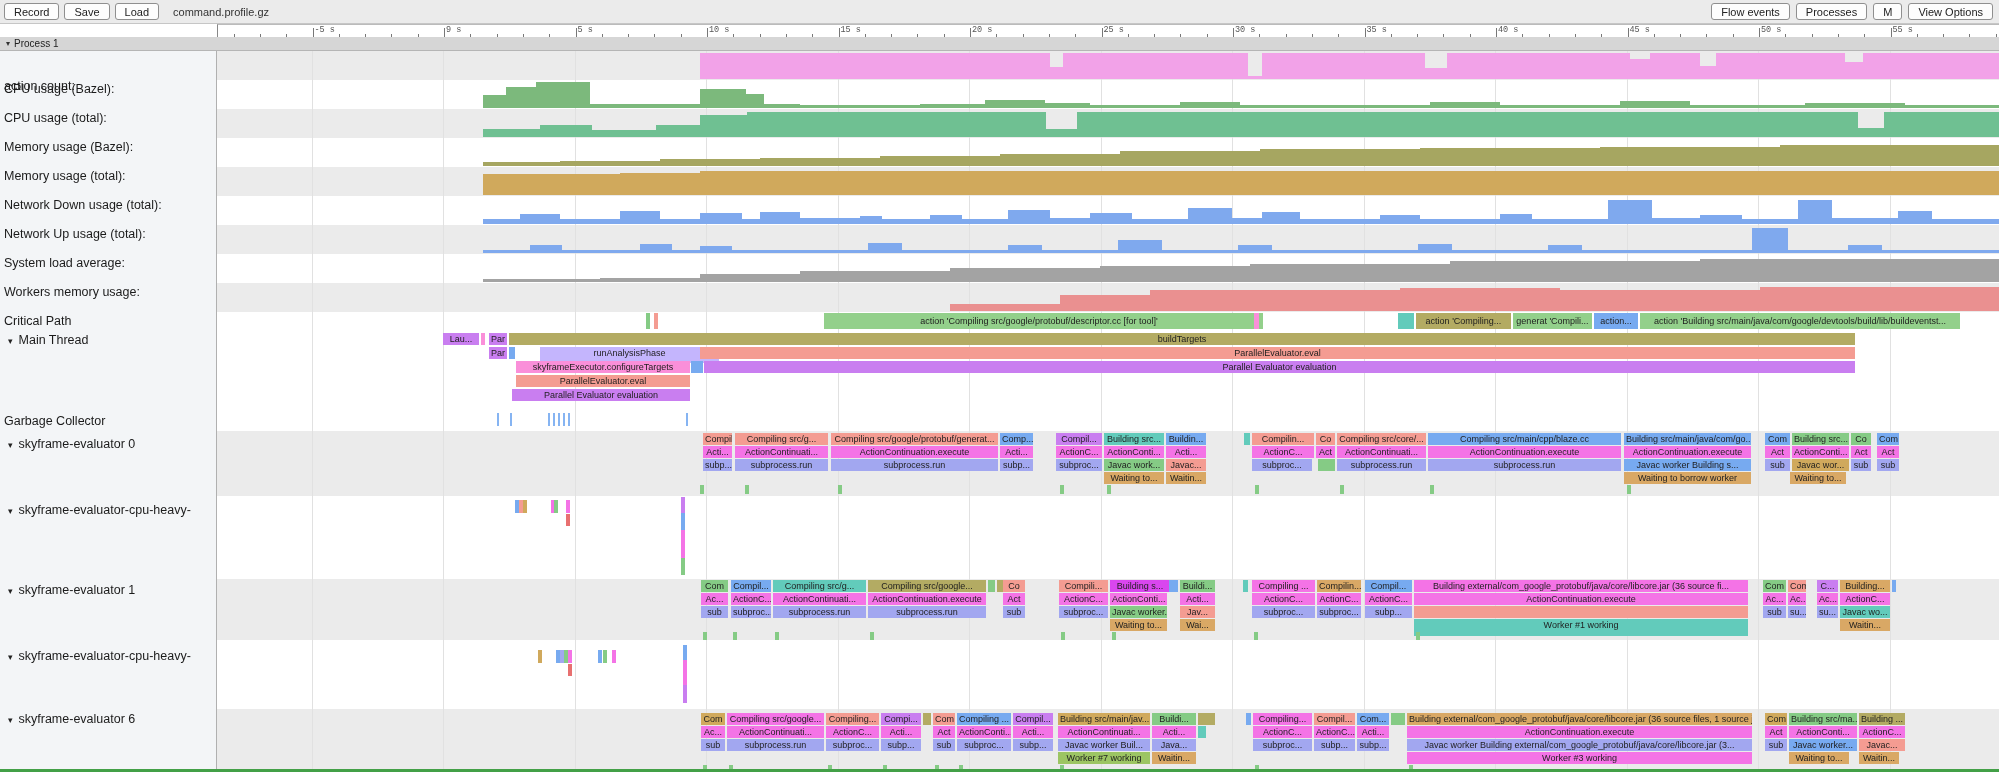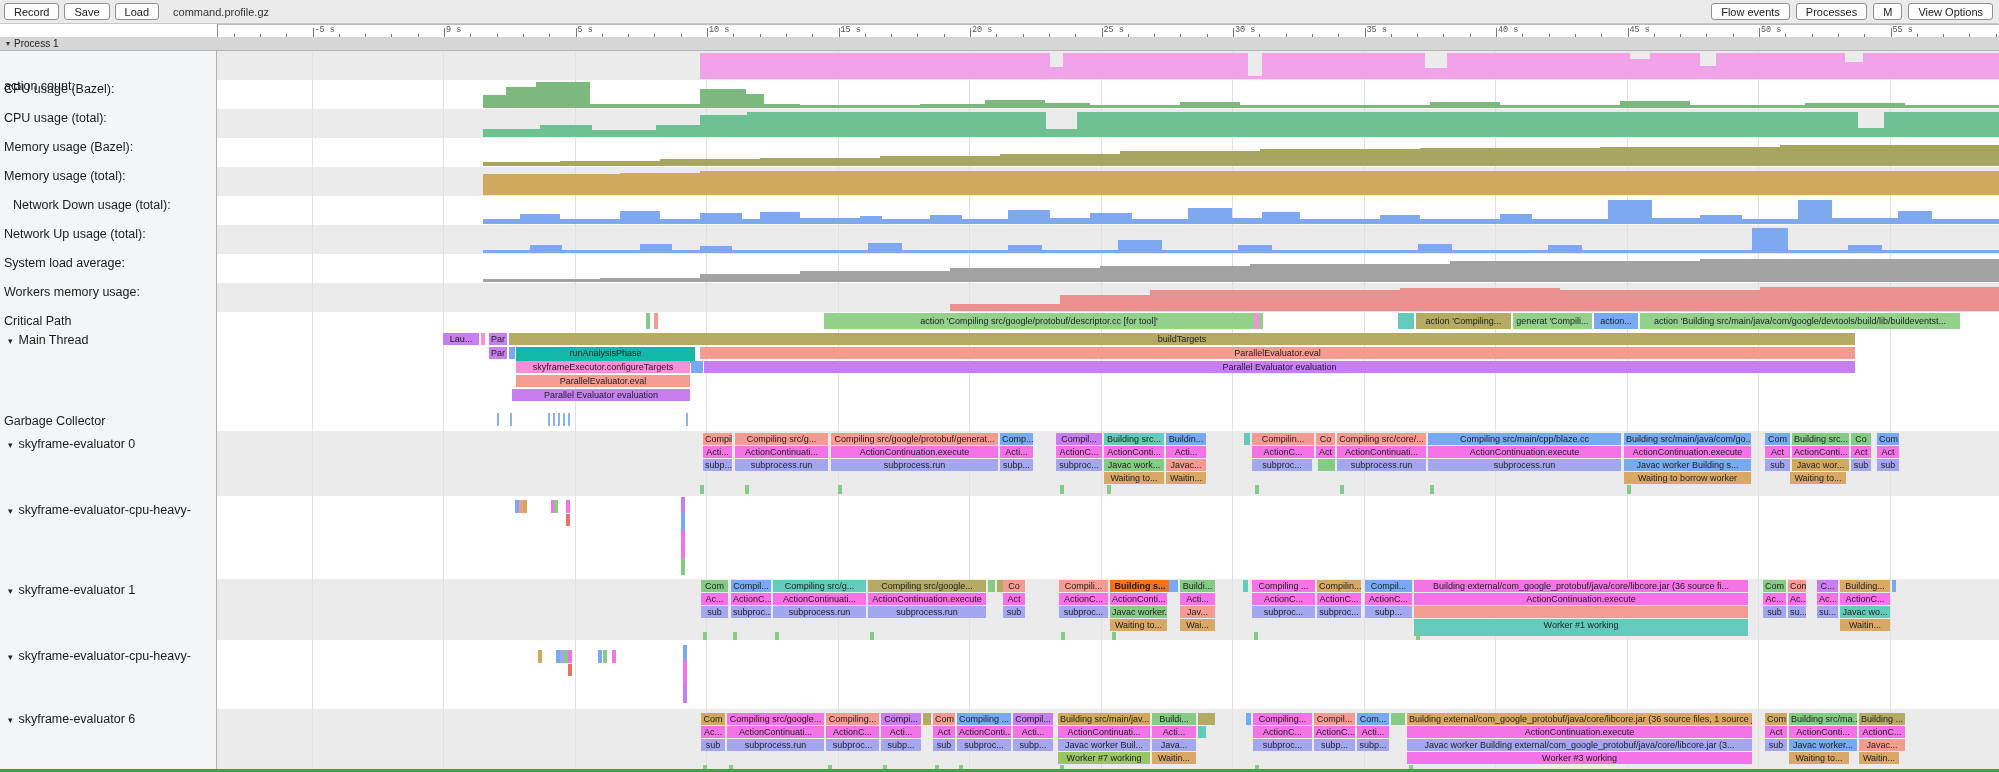--- a/index.html
+++ b/index.html
@@ -323,21 +323,21 @@
       <div class="tbar" title="action 'Compiling..." style="left: 1416px; top: 313px; width: 95px; height: 16px; line-height: 16px; background: rgb(179, 171, 99);">action 'Compiling...</div>
       <div class="tbar" title="action 'Compili..." style="left: 1513px; top: 313px; width: 79px; height: 16px; line-height: 16px; background: rgb(147, 208, 139);">generat 'Compili...</div>
       <div class="tbar" title="action..." style="left: 1594px; top: 313px; width: 44px; height: 16px; line-height: 16px; background: rgb(119, 170, 240);">action...</div>
       <div class="tbar" title="action 'Building src/main/java/com/google/devtools/build/lib/buildeventst..." style="left: 1640px; top: 313px; width: 320px; height: 16px; line-height: 16px; background: rgb(147, 208, 139);">action 'Building src/main/java/com/google/devtools/build/lib/buildeventst...</div>
       <div class="tbar" title="Lau..." style="left: 443px; top: 333px; width: 36px; height: 12px; line-height: 12px; background: rgb(201, 126, 240);">Lau...</div>
       <div class="tbar" style="left: 481px; top: 333px; width: 3px; height: 12px; line-height: 12px; background: rgb(250, 143, 217);"></div>
       <div class="tbar" title="Par" style="left: 489px; top: 333px; width: 18px; height: 12px; line-height: 12px; background: rgb(201, 126, 240);">Par</div>
       <div class="tbar" title="buildTargets" style="left: 509px; top: 333px; width: 1346px; height: 12px; line-height: 12px; background: rgb(179, 171, 99);">buildTargets</div>
       <div class="tbar" title="Par" style="left: 489px; top: 347px; width: 18px; height: 12px; line-height: 12px; background: rgb(201, 126, 240);">Par</div>
       <div class="tbar" style="left: 509px; top: 347px; width: 6px; height: 12px; line-height: 12px; background: rgb(119, 170, 240);"></div>
-      <div class="tbar" title="runAnalysisPhase" style="left: 516px; top: 347px; width: 179px; height: 16px; line-height: 12px; background: #14b8a6;">runAnalysisPhase</div>
+      <div class="tbar" title="runAnalysisPhase" style="left: 540px; top: 347px; width: 179px; height: 16px; line-height: 12px; background: #c4b5fd;">runAnalysisPhase</div>
       <div class="tbar" title="ParallelEvaluator.eval" style="left: 700px; top: 347px; width: 1155px; height: 12px; line-height: 12px; background: rgb(244, 156, 146);">ParallelEvaluator.eval</div>
       <div class="tbar" title="skyframeExecutor.configureTargets" style="left: 516px; top: 361px; width: 174px; height: 12px; line-height: 12px; background: rgb(250, 143, 217);">skyframeExecutor.configureTargets</div>
       <div class="tbar" style="left: 691px; top: 361px; width: 12px; height: 12px; line-height: 12px; background: rgb(119, 170, 240);"></div>
       <div class="tbar" title="Parallel Evaluator evaluation" style="left: 704px; top: 361px; width: 1151px; height: 12px; line-height: 12px; background: rgb(201, 126, 240);">Parallel Evaluator evaluation</div>
       <div class="tbar" title="ParallelEvaluator.eval" style="left: 516px; top: 375px; width: 174px; height: 12px; line-height: 12px; background: rgb(244, 156, 146);">ParallelEvaluator.eval</div>
       <div class="tbar" title="Parallel Evaluator evaluation" style="left: 512px; top: 389px; width: 178px; height: 12px; line-height: 12px; background: rgb(201, 126, 240);">Parallel Evaluator evaluation</div>
       <div class="gctick" style="left: 497px; top: 413px; width: 2px; height: 13px; background: rgb(134, 180, 242);"></div>
       <div class="gctick" style="left: 510px; top: 413px; width: 2px; height: 13px; background: rgb(134, 180, 242);"></div>
       <div class="gctick" style="left: 548px; top: 413px; width: 2px; height: 13px; background: rgb(134, 180, 242);"></div>
       <div class="gctick" style="left: 553px; top: 413px; width: 2px; height: 13px; background: rgb(134, 180, 242);"></div>
@@ -419,21 +419,21 @@
       <div class="tbar" style="left: 681px; top: 530px; width: 4px; height: 28px; line-height: 28px; background: rgb(244, 115, 230);"></div>
       <div class="tbar" style="left: 681px; top: 558px; width: 4px; height: 17px; line-height: 17px; background: rgb(133, 203, 133);"></div>
       <div class="tbar" title="Com" style="left: 701px; top: 580px; width: 27px; height: 12px; line-height: 12px; background: rgb(133, 203, 133);">Com</div>
       <div class="tbar" title="Compil..." style="left: 731px; top: 580px; width: 40px; height: 12px; line-height: 12px; background: rgb(119, 170, 240);">Compil...</div>
       <div class="tbar" title="Compiling src/g..." style="left: 773px; top: 580px; width: 93px; height: 12px; line-height: 12px; background: rgb(98, 203, 187);">Compiling src/g...</div>
       <div class="tbar" title="Compiling src/google..." style="left: 868px; top: 580px; width: 118px; height: 12px; line-height: 12px; background: rgb(179, 171, 99);">Compiling src/google...</div>
       <div class="tbar" style="left: 988px; top: 580px; width: 7px; height: 12px; line-height: 12px; background: rgb(133, 203, 133);"></div>
       <div class="tbar" style="left: 997px; top: 580px; width: 6px; height: 12px; line-height: 12px; background: rgb(179, 171, 99);"></div>
       <div class="tbar" title="Co" style="left: 1003px; top: 580px; width: 22px; height: 12px; line-height: 12px; background: rgb(244, 156, 146);">Co</div>
       <div class="tbar" title="Compili..." style="left: 1059px; top: 580px; width: 49px; height: 12px; line-height: 12px; background: rgb(244, 156, 146);">Compili...</div>
-      <div class="tbar" title="Building s..." style="left: 1110px; top: 580px; width: 60px; height: 12px; line-height: 12px; background: #f97316; font-weight: bold;">Building s...</div>
+      <div class="tbar" title="Building s..." style="left: 1110px; top: 580px; width: 60px; height: 12px; line-height: 12px; background: #d946ef;">Building s...</div>
       <div class="tbar" style="left: 1169px; top: 580px; width: 9px; height: 12px; line-height: 12px; background: rgb(119, 170, 240);"></div>
       <div class="tbar" title="Buildi..." style="left: 1180px; top: 580px; width: 35px; height: 12px; line-height: 12px; background: rgb(133, 203, 133);">Buildi...</div>
       <div class="tbar" style="left: 1243px; top: 580px; width: 5px; height: 12px; line-height: 12px; background: rgb(98, 203, 187);"></div>
       <div class="tbar" title="Compiling ..." style="left: 1252px; top: 580px; width: 63px; height: 12px; line-height: 12px; background: rgb(244, 115, 230);">Compiling ...</div>
       <div class="tbar" title="Compilin..." style="left: 1317px; top: 580px; width: 44px; height: 12px; line-height: 12px; background: rgb(217, 168, 101);">Compilin...</div>
       <div class="tbar" title="Compil..." style="left: 1365px; top: 580px; width: 47px; height: 12px; line-height: 12px; background: rgb(119, 170, 240);">Compil...</div>
       <div class="tbar" title="Building external/com_google_protobuf/java/core/libcore.jar (36 source fi..." style="left: 1414px; top: 580px; width: 334px; height: 12px; line-height: 12px; background: rgb(244, 115, 230);">Building external/com_google_protobuf/java/core/libcore.jar (36 source fi...</div>
       <div class="tbar" title="Com" style="left: 1763px; top: 580px; width: 23px; height: 12px; line-height: 12px; background: rgb(133, 203, 133);">Com</div>
       <div class="tbar" title="Com" style="left: 1788px; top: 580px; width: 18px; height: 12px; line-height: 12px; background: rgb(244, 156, 146);">Com</div>
       <div class="tbar" title="C..." style="left: 1817px; top: 580px; width: 21px; height: 12px; line-height: 12px; background: rgb(201, 126, 240);">C...</div>
@@ -562,21 +562,21 @@
       <div class="tbar" style="left: 1060px; top: 765px; width: 1px; height: 4px; line-height: 4px; background: rgb(133, 203, 133);"></div>
       <div class="tbar" style="left: 1255px; top: 765px; width: 1px; height: 4px; line-height: 4px; background: rgb(133, 203, 133);"></div>
       <div class="tbar" style="left: 1409px; top: 765px; width: 1px; height: 4px; line-height: 4px; background: rgb(133, 203, 133);"></div>
     </div>
   <div class="labelcol" id="labelcol">
       <div class="rowlabel" style="top: 2px; left: 4px; margin-top: 26px;"><span>action count:</span></div>
       <div class="rowlabel" style="top: 31px; left: 4px;"><span>CPU usage (Bazel):</span></div>
       <div class="rowlabel" style="top: 60px; left: 4px;"><span>CPU usage (total):</span></div>
       <div class="rowlabel" style="top: 89px; left: 4px;"><span>Memory usage (Bazel):</span></div>
       <div class="rowlabel" style="top: 118px; left: 4px;"><span>Memory usage (total):</span></div>
-      <div class="rowlabel" style="top: 147px; left: 13px;"><span>Network Down usage (total):</span></div>
+      <div class="rowlabel" style="top: 147px; left: 4px;"><span>Network Down usage (total):</span></div>
       <div class="rowlabel" style="top: 176px; left: 4px;"><span>Network Up usage (total):</span></div>
       <div class="rowlabel" style="top: 205px; left: 4px;"><span>System load average:</span></div>
       <div class="rowlabel" style="top: 234px; left: 4px;"><span>Workers memory usage:</span></div>
       <div class="rowlabel" style="top: 263px; left: 4px;"><span>Critical Path</span></div>
       <div class="rowlabel" style="top: 282px; left: 8px;"><span class="arr">▾</span><span>Main Thread</span></div>
       <div class="rowlabel" style="top: 363px; left: 4px;"><span>Garbage Collector</span></div>
       <div class="rowlabel" style="top: 386px; left: 8px;"><span class="arr">▾</span><span>skyframe-evaluator 0</span></div>
       <div class="rowlabel" style="top: 452px; left: 8px;"><span class="arr">▾</span><span>skyframe-evaluator-cpu-heavy-</span></div>
       <div class="rowlabel" style="top: 532px; left: 8px;"><span class="arr">▾</span><span>skyframe-evaluator 1</span></div>
       <div class="rowlabel" style="top: 598px; left: 8px;"><span class="arr">▾</span><span>skyframe-evaluator-cpu-heavy-</span></div>

